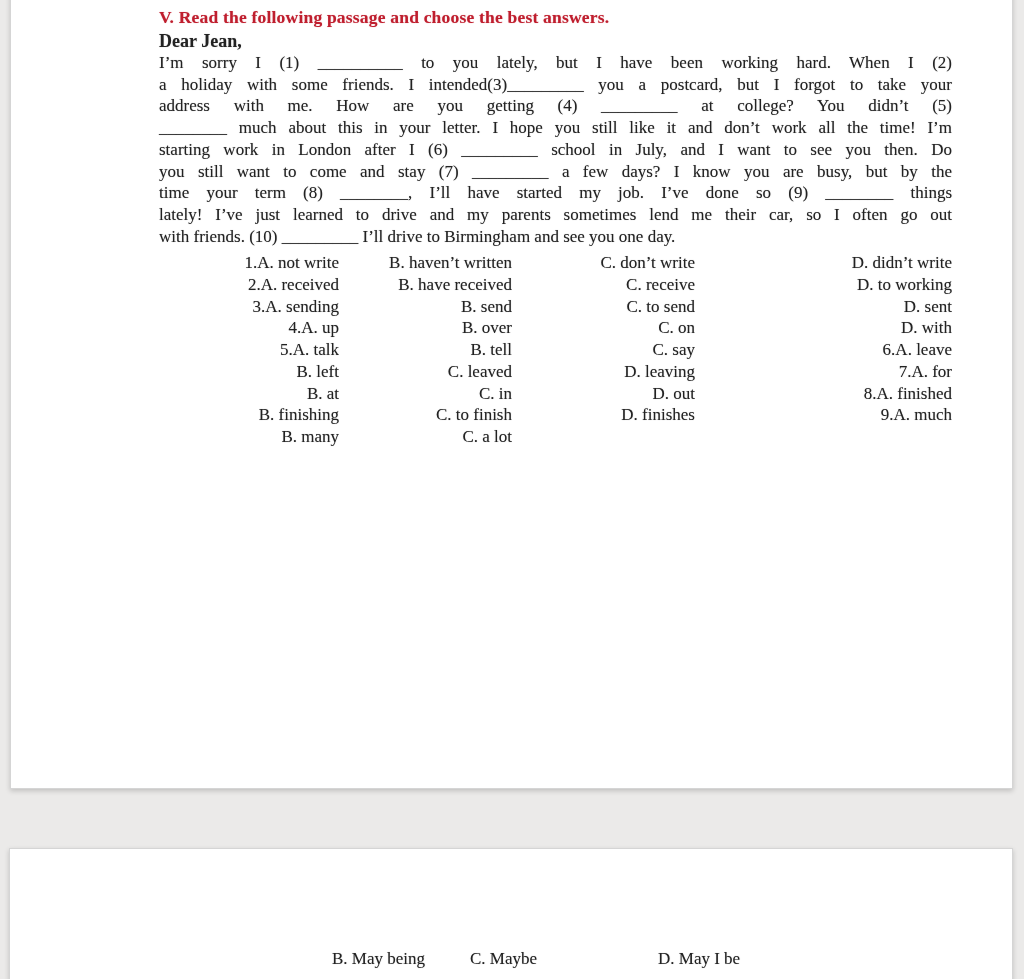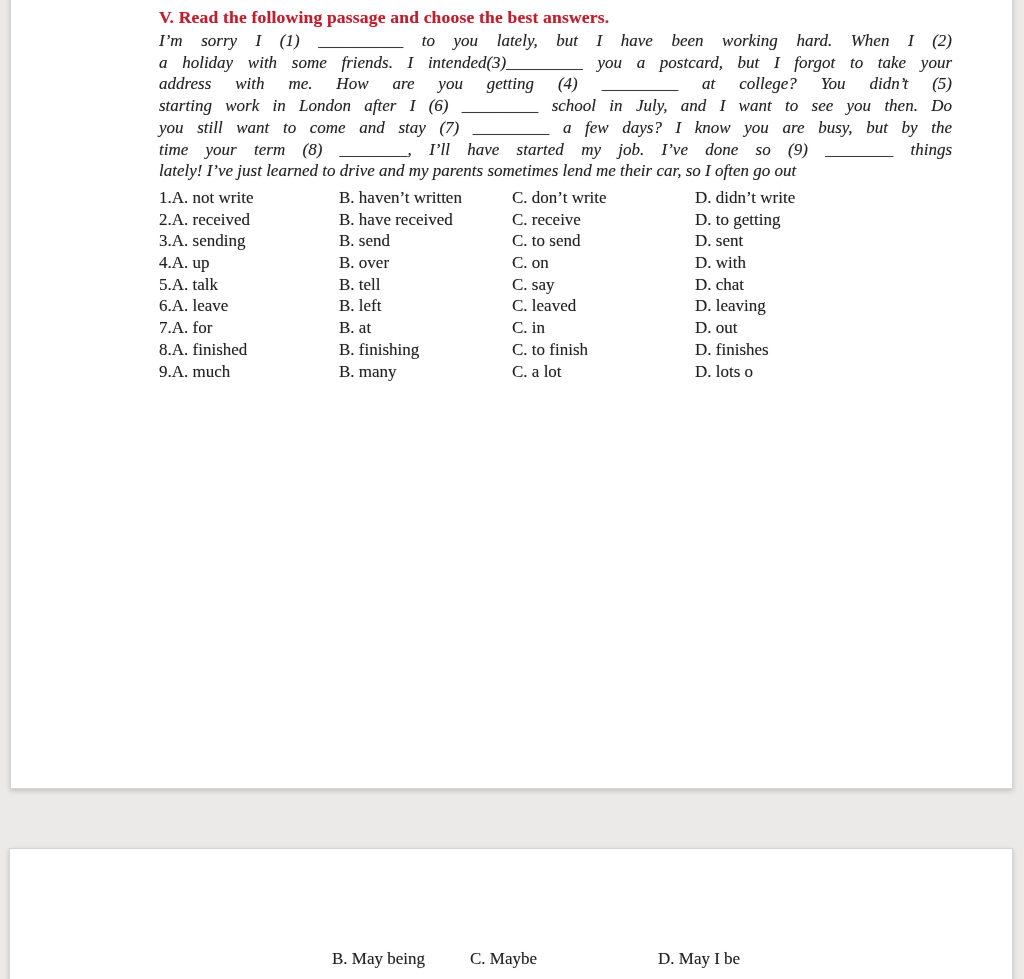--- a/index.html
+++ b/index.html
@@ -60,35 +60,35 @@
   .salutation {
     font-weight: bold;
     font-size: 18px;
     line-height: 22px;
   }
   .passage-line {
     font-size: 17px;
     line-height: 21.7px;
     text-align: justify;
     text-align-last: justify;
-    font-style: italic;
   }
   .passage-line:last-child {
     text-align-last: left;
   }
   .options-grid {
     margin-top: 5px;
     display: grid;
     grid-template-columns: 180px 173px 183px 1fr;
     font-size: 17px;
     line-height: 21.7px;
   }
   .opt-cell {
     white-space: pre;
     overflow: hidden;
+    text-align: right;
   }
   .q10-row {
     display: flex;
     font-size: 17px;
     line-height: 21.7px;
   }
   .q10-row > div {
     white-space: pre;
   }
   .q10-c1 { width: 218px; margin-top: 42px; }
@@ -101,85 +101,86 @@
     line-height: 21.7px;
     white-space: pre;
   }
 </style>
 </head>
 <body>
 
 <div class="page" id="page1">
   <div class="content1">
     <div class="section-title">V. Read the following passage and choose the best answers.</div>
+    <div class="salutation">Dear Jean,</div>
     <div class="passage">
 
         <div class="passage-line">I’m sorry I (1) __________ to you lately, but I have been working hard. When I (2)</div>
 
 
         <div class="passage-line">a holiday with some friends. I intended(3)_________ you a postcard, but I forgot to take your</div>
 
         <div class="passage-line">address with me. How are you getting (4) _________ at college? You didn’t (5)</div>
 
+        <div class="passage-line">________ much about this in your letter. I hope you still like it and don’t work all the time! I’m</div>
 
         <div class="passage-line">starting work in London after I (6) _________ school in July, and I want to see you then. Do</div>
 
         <div class="passage-line">you still want to come and stay (7) _________ a few days? I know you are busy, but by the</div>
 
         <div class="passage-line">time your term (8) ________, I’ll have started my job. I’ve done so (9) ________ things</div>
 
         <div class="passage-line">lately! I’ve just learned to drive and my parents sometimes lend me their car, so I often go out</div>
 
+        <div class="passage-line">with friends. (10) _________ I’ll drive to Birmingham and see you one day.</div>
       </div>
     <div class="options-grid">
 
         <div class="opt-cell">1.A. not write</div>
         <div class="opt-cell">B. haven’t written</div>
         <div class="opt-cell">C. don’t write</div>
         <div class="opt-cell">D. didn’t write</div>
 
         <div class="opt-cell">2.A. received</div>
         <div class="opt-cell">B. have received</div>
         <div class="opt-cell">C. receive</div>
-        <div class="opt-cell">D. to getting</div>
+        <div class="opt-cell">D. to working</div>
 
         <div class="opt-cell">3.A. sending</div>
         <div class="opt-cell">B. send</div>
         <div class="opt-cell">C. to send</div>
         <div class="opt-cell">D. sent</div>
 
         <div class="opt-cell">4.A. up</div>
         <div class="opt-cell">B. over</div>
         <div class="opt-cell">C. on</div>
         <div class="opt-cell">D. with</div>
 
         <div class="opt-cell">5.A. talk</div>
         <div class="opt-cell">B. tell</div>
         <div class="opt-cell">C. say</div>
-        <div class="opt-cell">D. chat</div>
 
         <div class="opt-cell">6.A. leave</div>
         <div class="opt-cell">B. left</div>
         <div class="opt-cell">C. leaved</div>
         <div class="opt-cell">D. leaving</div>
 
         <div class="opt-cell">7.A. for</div>
         <div class="opt-cell">B. at</div>
         <div class="opt-cell">C. in</div>
         <div class="opt-cell">D. out</div>
 
         <div class="opt-cell">8.A. finished</div>
         <div class="opt-cell">B. finishing</div>
         <div class="opt-cell">C. to finish</div>
         <div class="opt-cell">D. finishes</div>
 
         <div class="opt-cell">9.A. much</div>
         <div class="opt-cell">B. many</div>
         <div class="opt-cell">C. a lot</div>
-        <div class="opt-cell">D. lots o</div>
       </div>
   </div>
 </div>
 
 <div class="page" id="page2">
   <div class="content2">
     <div class="q10-row">
       <div class="q10-c1">10.  A. May be</div>
       <div class="q10-c2">B. May being</div>
       <div class="q10-c3">C. Maybe</div>

